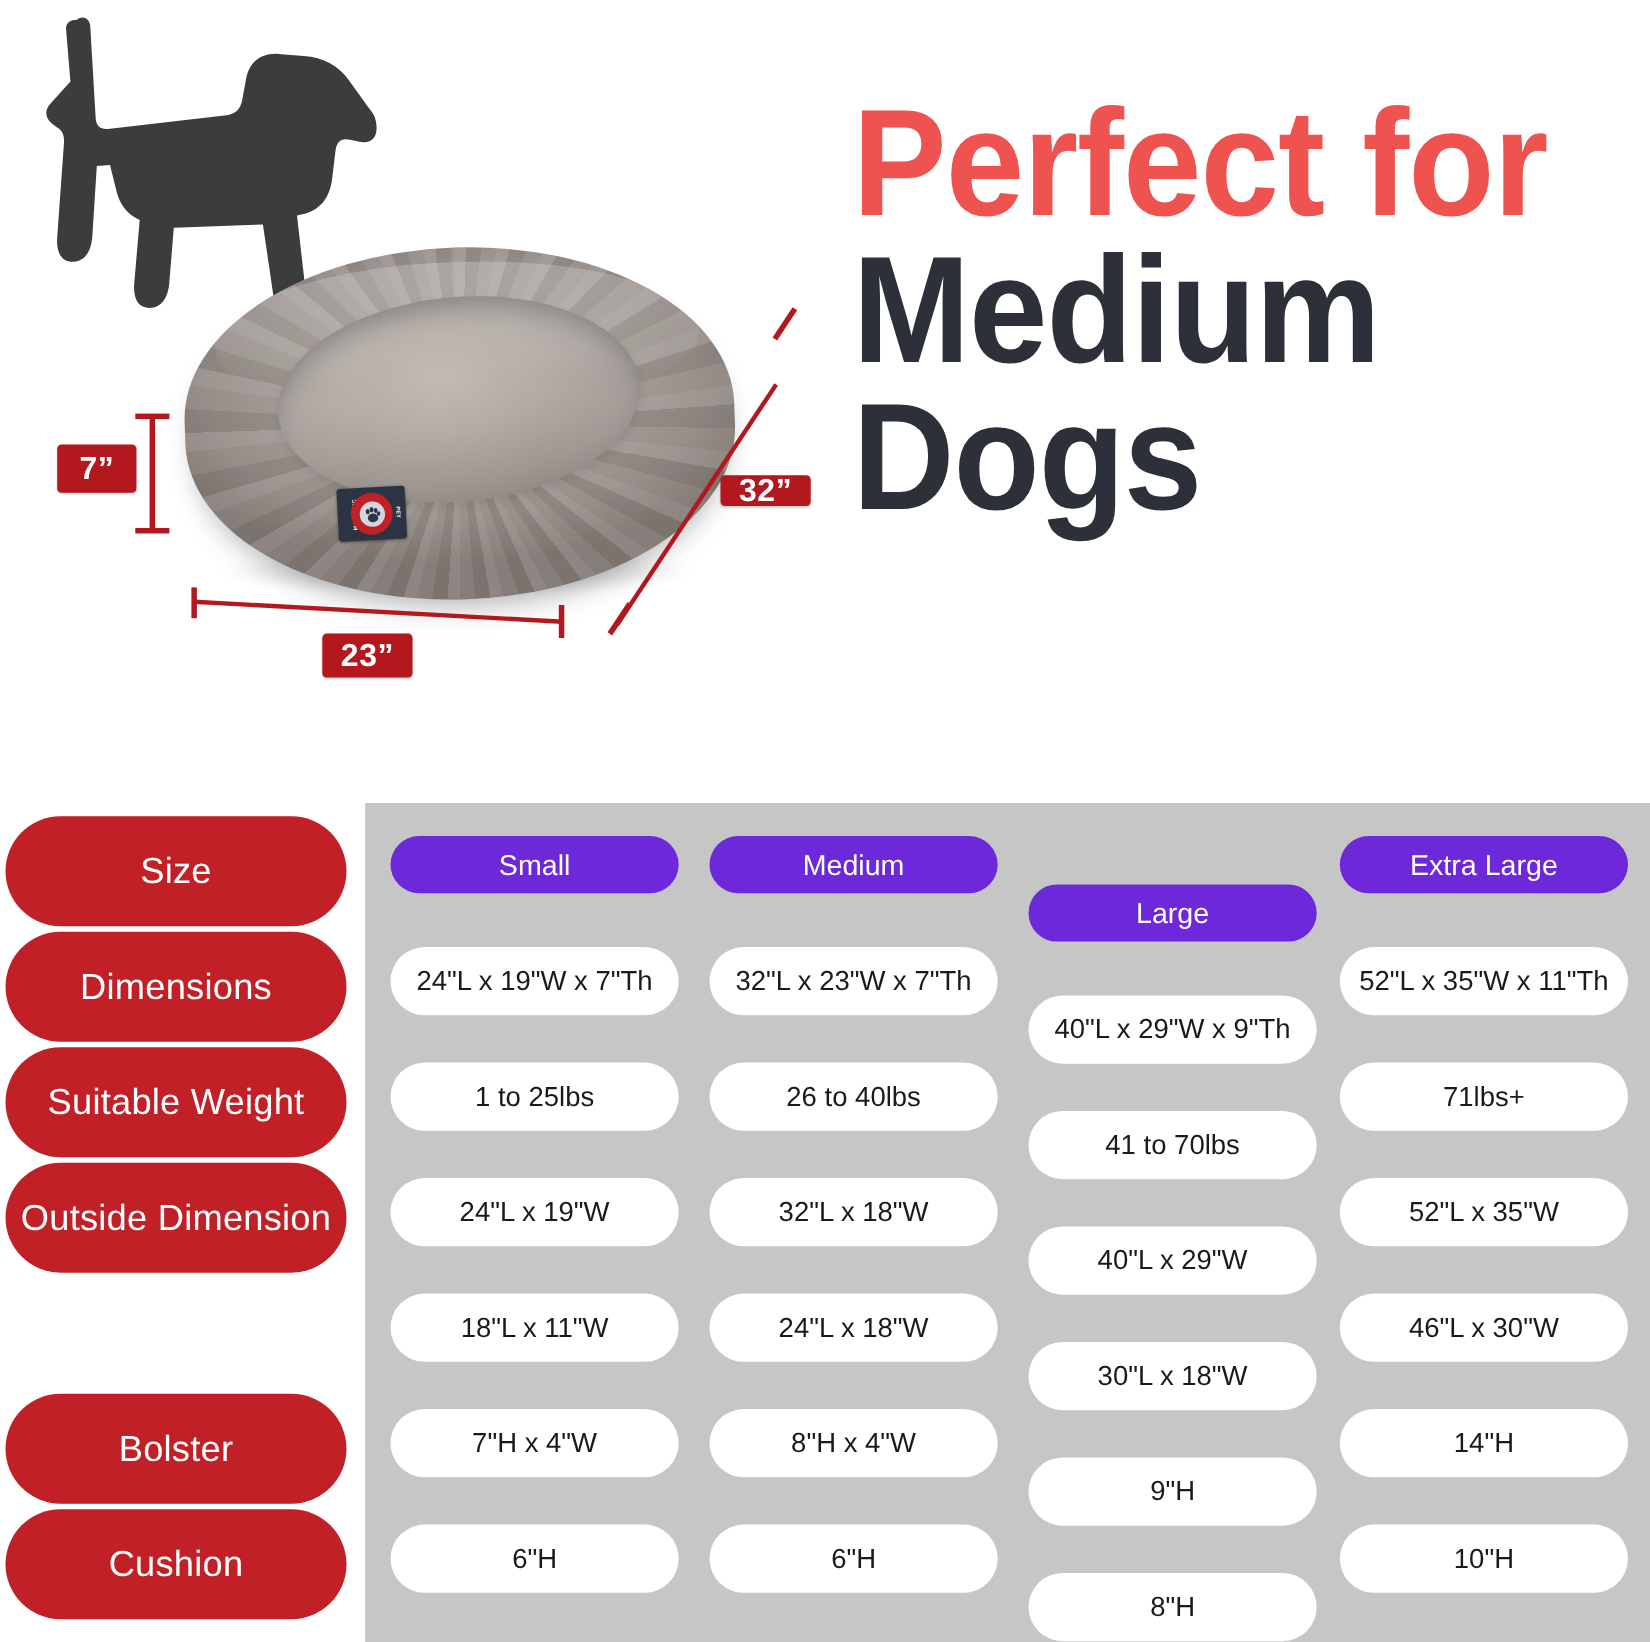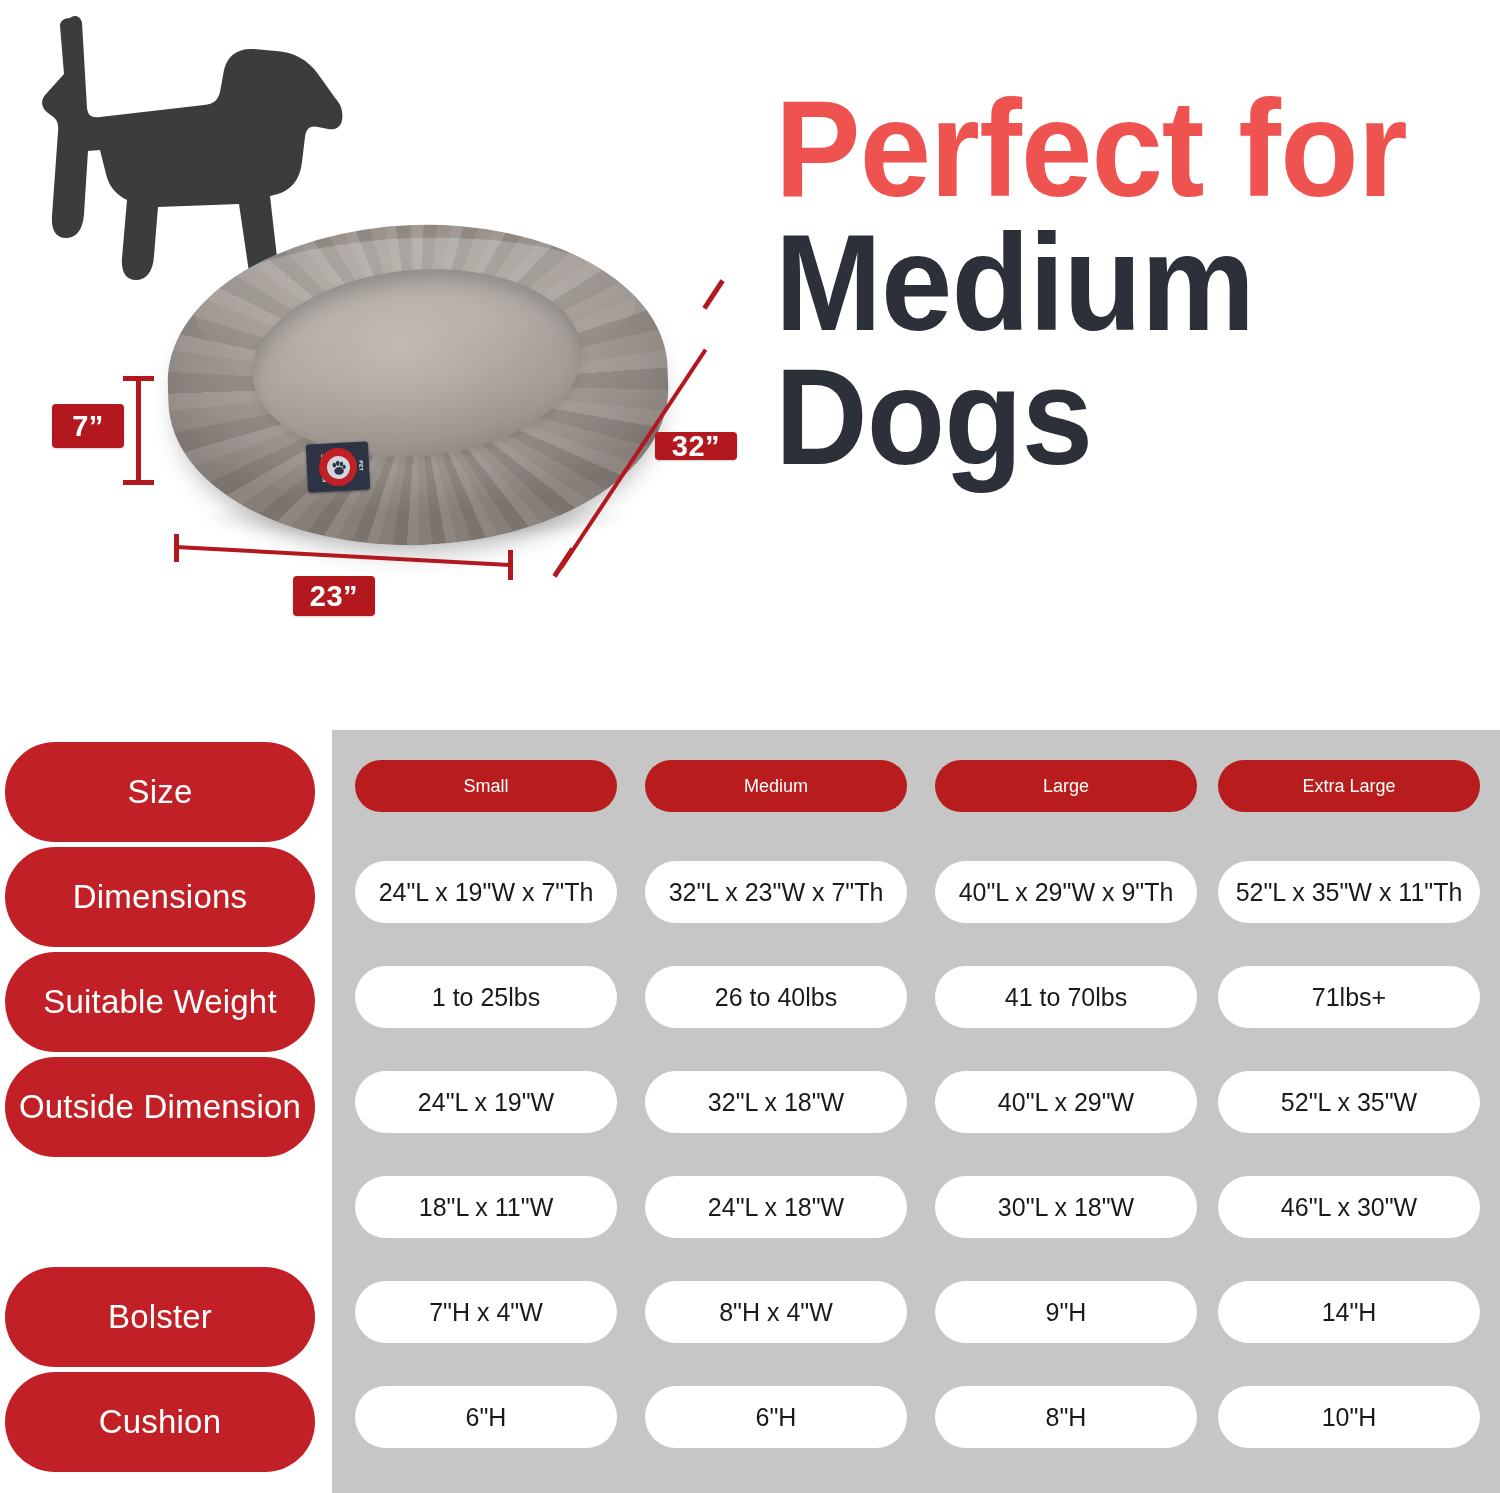--- a/index.html
+++ b/index.html
@@ -245,30 +245,30 @@
     background: #ffffff;
     color: #1a1a1a;
     font-size: 25px;
     display: flex;
     align-items: center;
     justify-content: center;
     text-align: center;
     white-space: nowrap;
   }
   .cell.header {
-    background: #b91c1c;
+    background: #6d28d9;
     color: #ffffff;
-    font-size: 18px;
+    font-size: 26px;
     top: 18px;
     height: 52px;
   }
 
   .col0 { left: 355px;  width: 262px; }
   .col1 { left: 645px;  width: 262px; }
-  .col2 { left: 935px;  width: 262px; }
+  .col2 { left: 935px;  width: 262px; margin-top: 44px; }
   .col3 { left: 1218px; width: 262px; }
 </style>
 </head>
 <body>
 
 <div id="page">
 
   <div id="hero">
 
     <div id="dog-silhouette">

